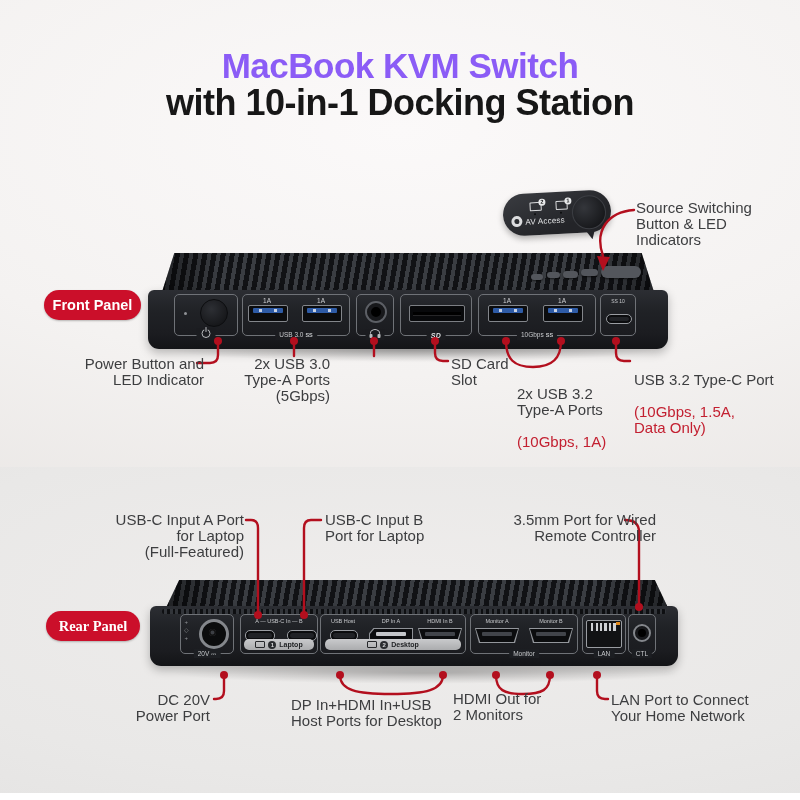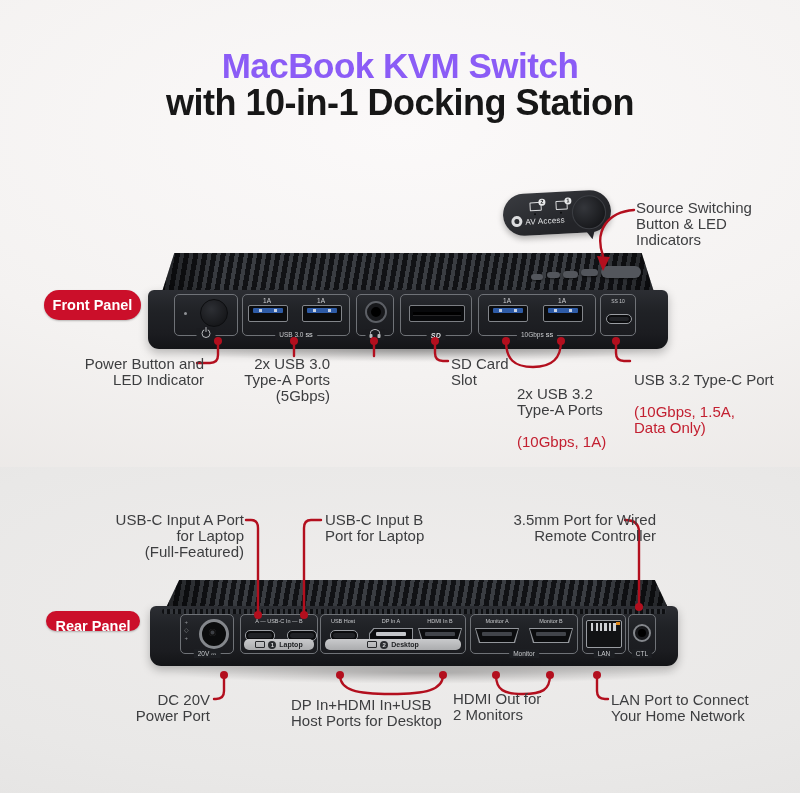--- a/index.html
+++ b/index.html
@@ -347,21 +347,21 @@
       <circle cx="224" cy="675" r="4"></circle>
         <circle cx="340" cy="675" r="4"></circle>
         <circle cx="443" cy="675" r="4"></circle>
       <circle cx="496" cy="675" r="4"></circle>
         <circle cx="550" cy="675" r="4"></circle>
         <circle cx="597" cy="675" r="4"></circle>
     </g>
   </svg>
 
   <div class="badge" style="left:44px;top:290px;width:97px;height:30px;">Front Panel</div>
-  <div class="badge" style="left:46px;top:611px;width:94px;height:20px;">Rear Panel</div>
+  <div class="badge" style="left:46px;top:611px;width:94px;height:30px;font-family:Liberation Serif, serif;">Rear Panel</div>
 
   <div class="lbl t-right" style="left:60px;top:356px;width:144px;">Power Button and
 LED Indicator</div>
   <div class="lbl" style="left:636px;top:200px;width:150px;">Source Switching
 Button &amp; LED
 Indicators</div>
   <div class="lbl t-right" style="left:230px;top:356px;width:100px;">2x USB 3.0
 Type-A Ports
 (5Gbps)</div>
   <div class="lbl" style="left:451px;top:356px;width:70px;">SD Card

